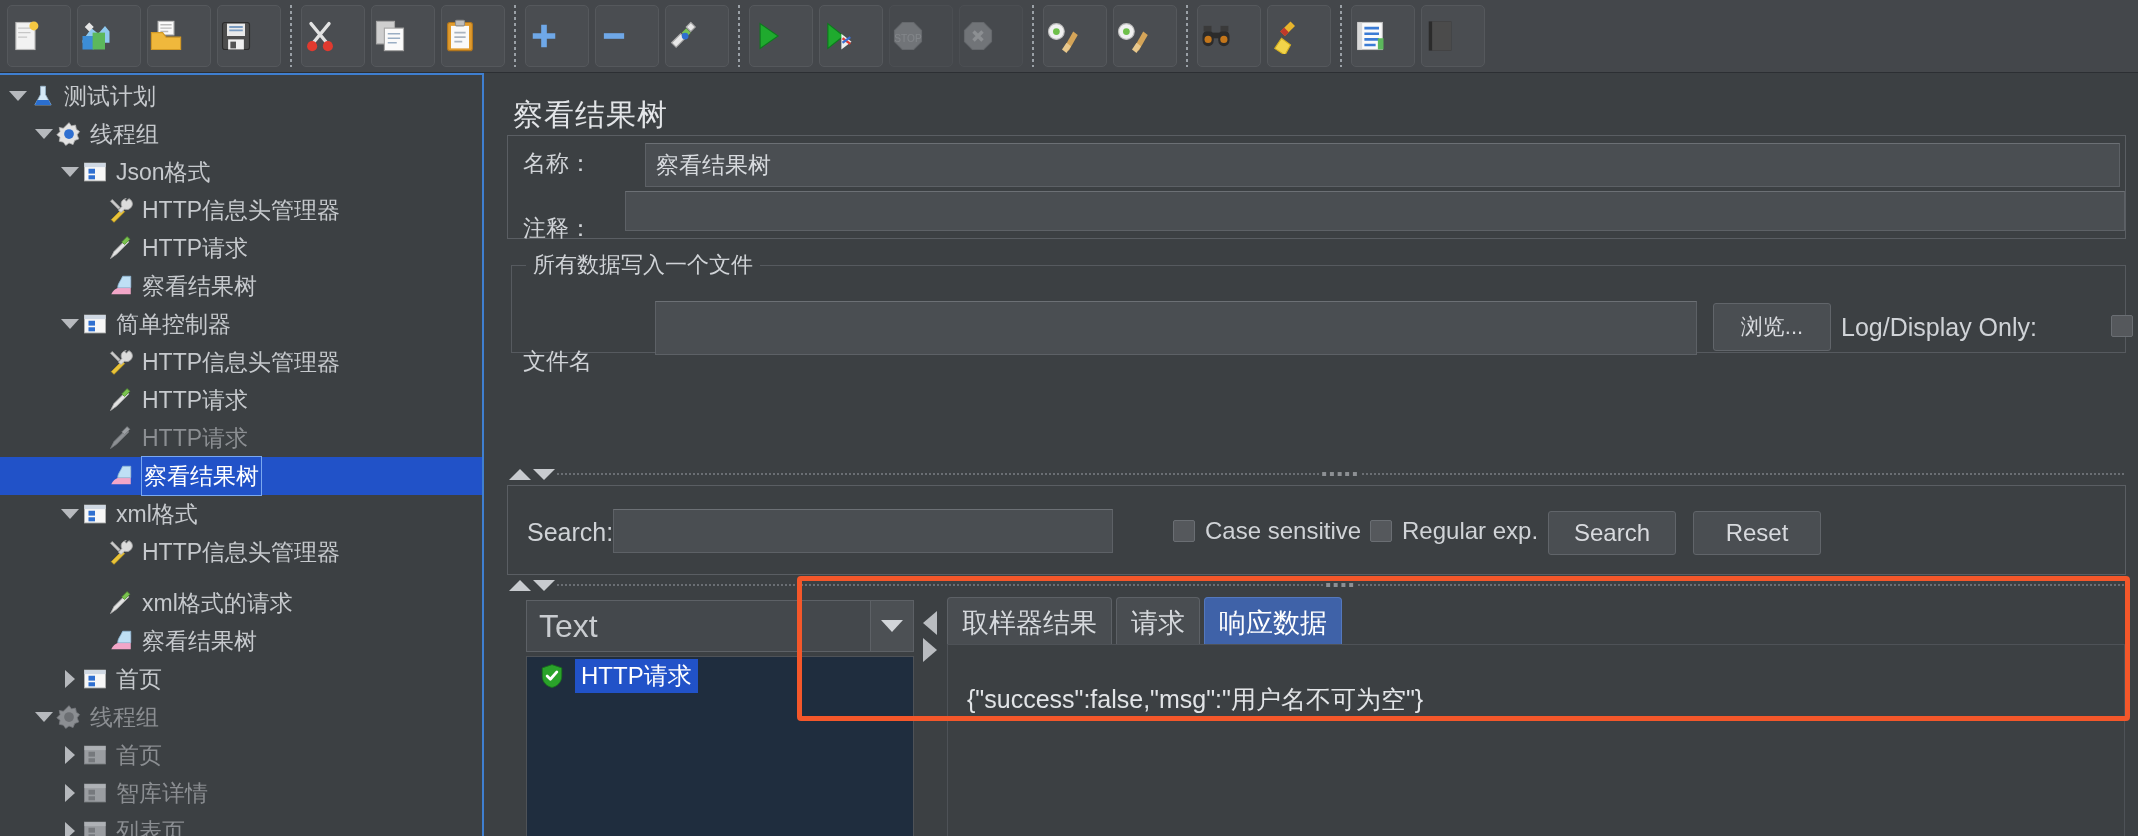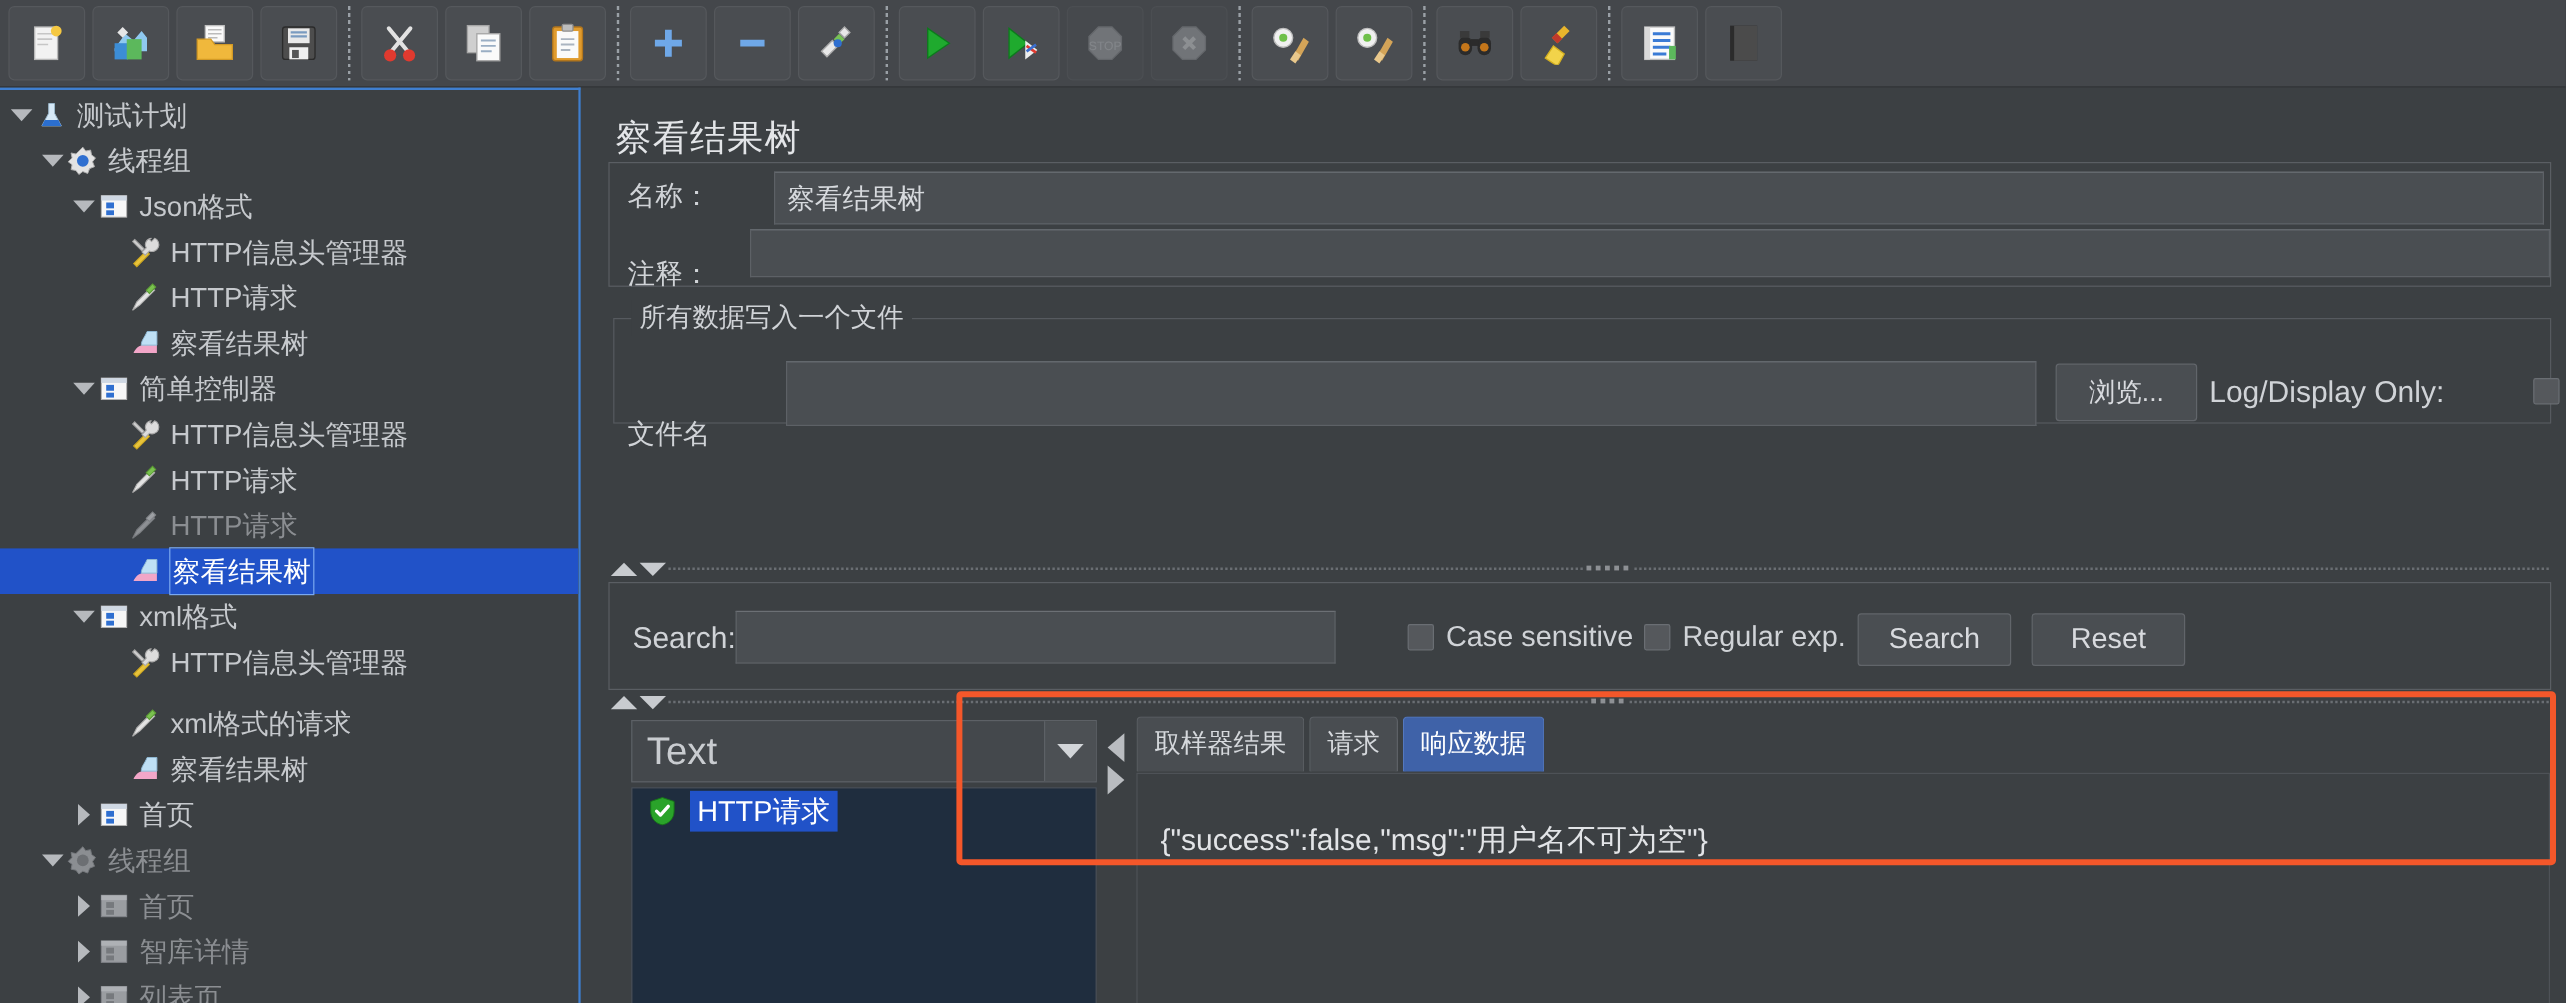--- a/index.html
+++ b/index.html
@@ -18,21 +18,21 @@
     border-bottom:1px solid #2c2f33;
     display:flex;align-items:center;
     box-sizing:border-box;
     padding-left:4px;
   }
   .tb-btn{
     width:64px;height:62px;margin:0 3px;
     background:#4a4d51;
     border:1px solid #55585c;
     border-radius:5px;
-    display:flex;align-items:center;justify-content:center;
+    display:flex;align-items:center;
     box-sizing:border-box;
     position:relative;
     flex:0 0 auto;
   }
   .tb-btn svg{display:block;}
   .tb-sep{
     width:2px;height:62px;margin:0 6px;flex:0 0 auto;
     background:repeating-linear-gradient(to bottom,#9aa0a6 0 3px,transparent 3px 6px);
   }
   .tb-btn.disabled{opacity:.45;}
@@ -147,21 +147,21 @@
   #resultlist{
     position:absolute;background:#1f2d3e;border:1px solid #4e5257;box-sizing:border-box;
   }
   .rrow{height:38px;display:flex;align-items:center;padding-left:12px;}
   .rrow .rlabel{background:#2152c8;color:#fff;font-size:24px;padding:1px 6px;}
 
   .tabstrip{position:absolute;display:flex;align-items:flex-end;gap:4px;}
   .tab{
     background:#494d51;border:1px solid #5d6166;border-bottom:none;
     border-radius:4px 4px 0 0;
-    font-size:22px;color:#d5d8dc;
+    font-size:27px;color:#d5d8dc;
     padding:7px 14px 8px 14px;
     box-sizing:border-box;
   }
   .tab.active{background:#3f62a8;border-color:#5478bd;color:#ffffff;}
   #respbox{
     position:absolute;background:#3c4043;border:1px solid #4e5257;box-sizing:border-box;
   }
   #resptext{
     position:absolute;font-size:25px;color:#e2e4e7;white-space:nowrap;
   }

